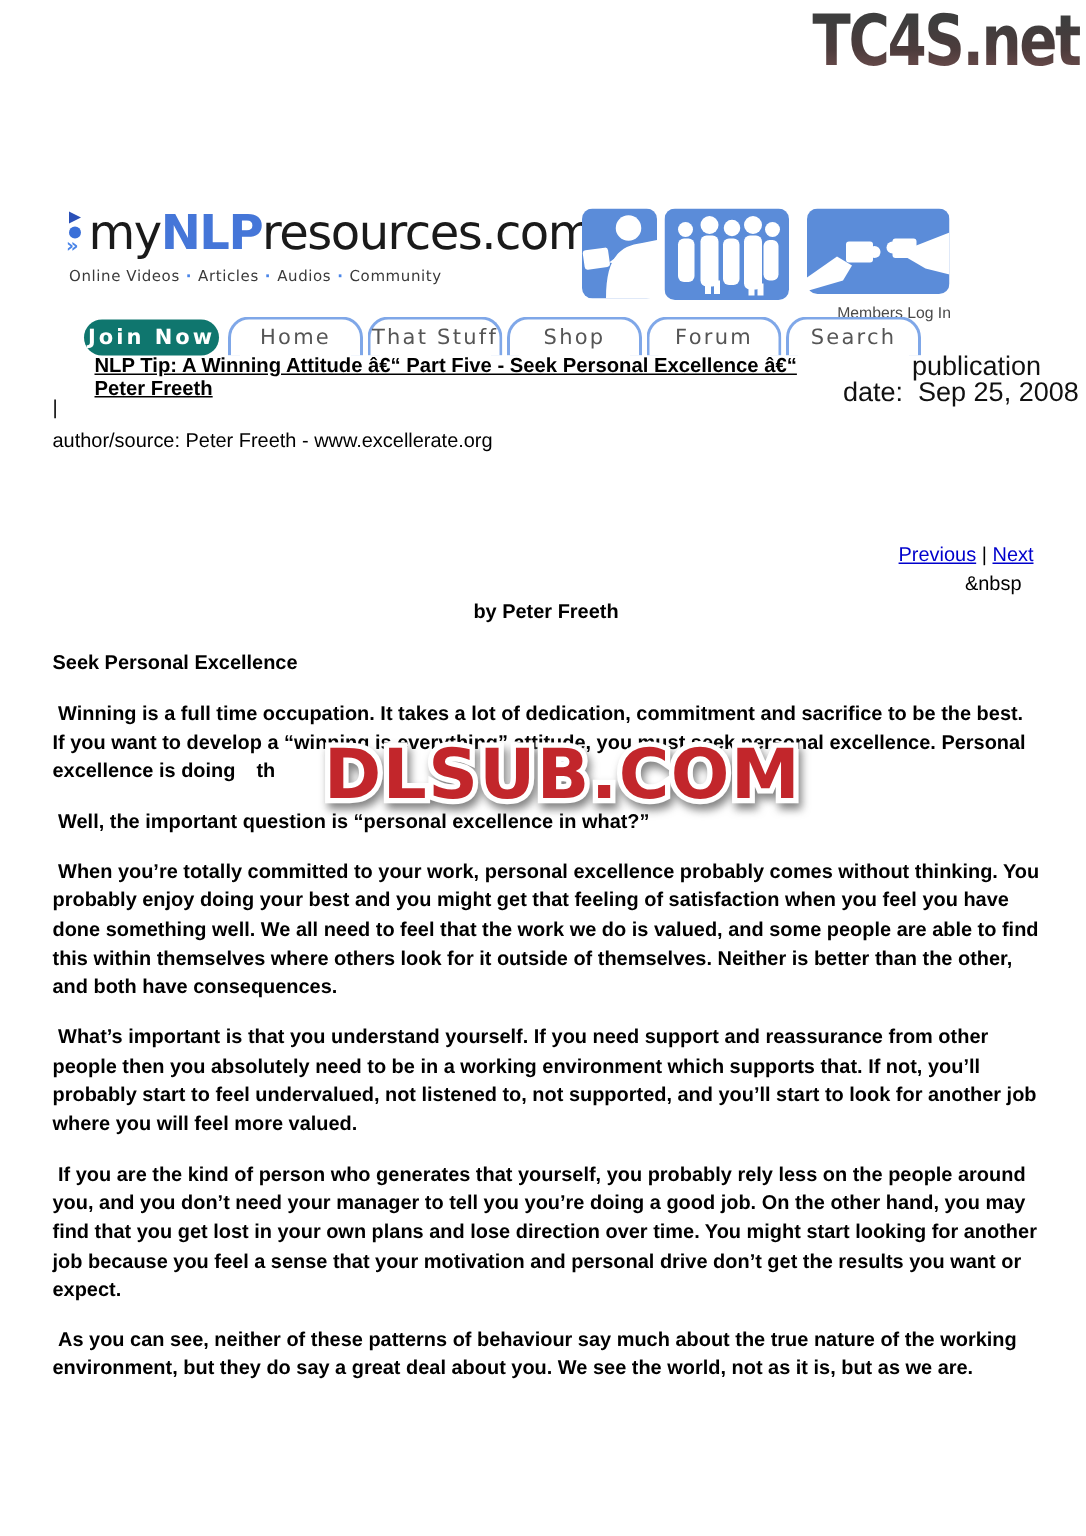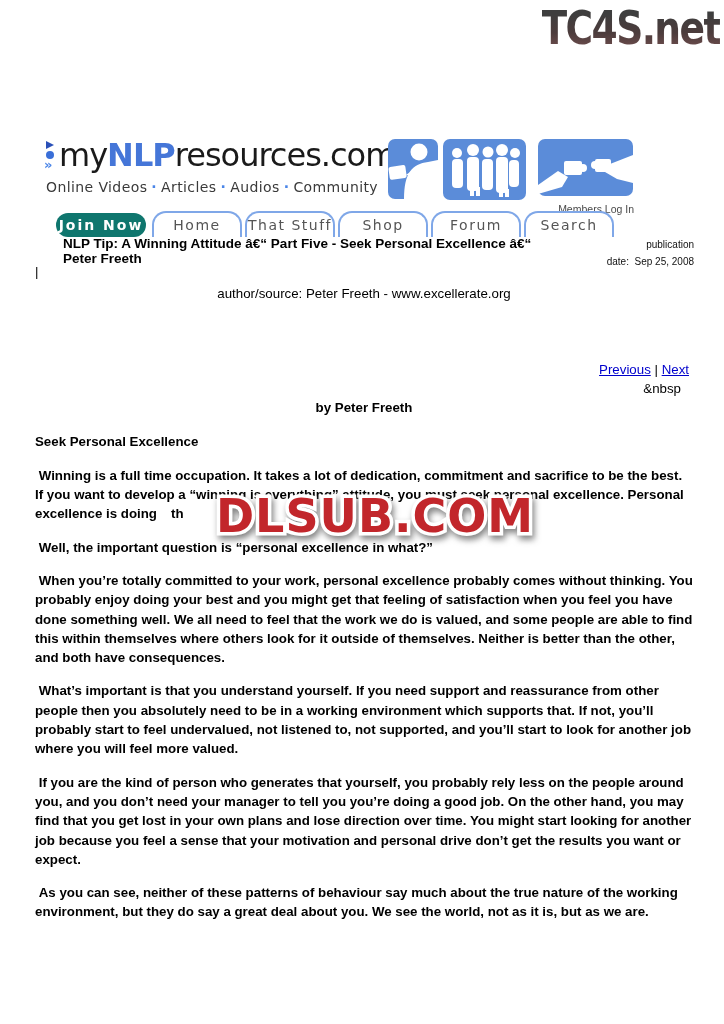--- a/index.html
+++ b/index.html
@@ -27,21 +27,21 @@
   .chev { color:#4a85e8; font-weight:bold; font-size:13px; line-height:10px; margin-top:1px; font-family:"DejaVu Sans", sans-serif; }
 
   .logo-text {
     position:absolute; left:59px; top:136px;
     font-family:"DejaVu Sans", sans-serif; font-size:32px; letter-spacing:-1px;
     color:#1a1a1a; white-space:nowrap;
   }
   .logo-text .hl { color:#4576d8; font-weight:bold; }
   .tagline {
     position:absolute; left:46px; top:179px; white-space:nowrap;
-    font-family:"DejaVu Sans", sans-serif; font-size:14px; color:#3a3a3a; letter-spacing:0.4px;
+    font-family:"DejaVu Sans", sans-serif; font-size:10px; color:#3a3a3a; letter-spacing:0.4px;
   }
   .tagline .dot { color:#4a85e8; font-weight:bold; margin:0 4px; }
 
   .tile { position:absolute; }
   .members {
     position:absolute; top:203px; left:538px; width:96px; text-align:right;
     font-size:10.5px; color:#4a4a4a;
   }
 
   
@@ -53,28 +53,28 @@
     background:#fff; color:#555; font-size:14px; letter-spacing:1.5px;
     font-family:"DejaVu Sans", sans-serif; cursor:pointer;
   }
   .tab.join {
     background:#0f766e; color:#fff; border:none; border-radius:12px;
     height:24px; margin-top:2px; margin-right:6px; font-weight:bold; letter-spacing:2px;
   }
 
   
   .title-row { position:absolute; left:30px; top:236px; width:664px; display:flex; align-items:flex-start; }
-  .art-title { flex:1; padding-left:33px; font-size:13.5px; font-weight:bold; line-height:15px; }
-  .pub { width:132px; text-align:right; font-size:10px; line-height:17px; color:#111; }
+  .art-title { flex:1; padding-left:33px; font-size:13.5px; font-weight:bold; line-height:15px;text-decoration:underline; }
+  .pub { width:132px; text-align:right; font-size:18px; line-height:17px; color:#111; }
   .pub .l2 { white-space:pre; }
 
   
   .content { position:absolute; left:35px; top:258px; width:658px; font-size:13.3px; line-height:19.3px; }
   .pipe { margin-top:4px; }
-  .author { margin-top:3px;text-align:center; }
+  .author { margin-top:3px; }
   .links-row { margin-top:56px; text-align:right; padding-right:4px; }
   .links-row a { color:#0000cc; text-decoration:underline; }
   .nbsp-row { text-align:right; padding-right:12px; }
   .byline { text-align:center; font-weight:bold; margin-top:0px; }
   .heading { font-weight:bold; margin-top:15px; }
   .content p.body { font-weight:bold; margin-top:14px; white-space:pre-wrap; }
   .frag { font-weight:bold; margin-left:14px; }
 
   
   .wm-center { position:absolute; left:208px; top:484px; }

